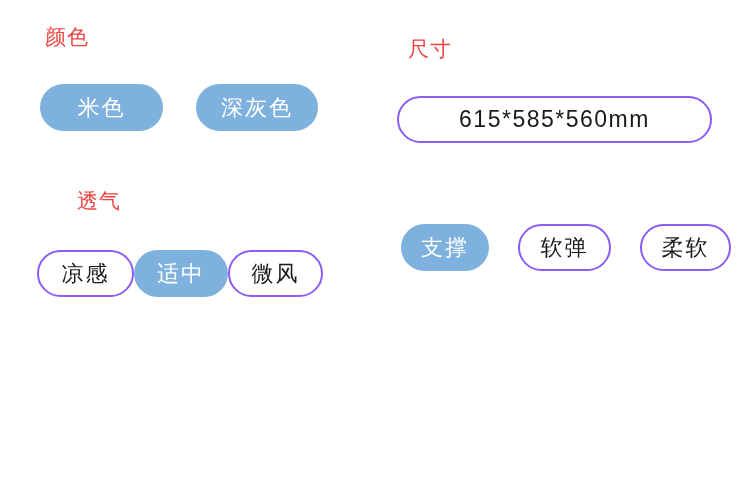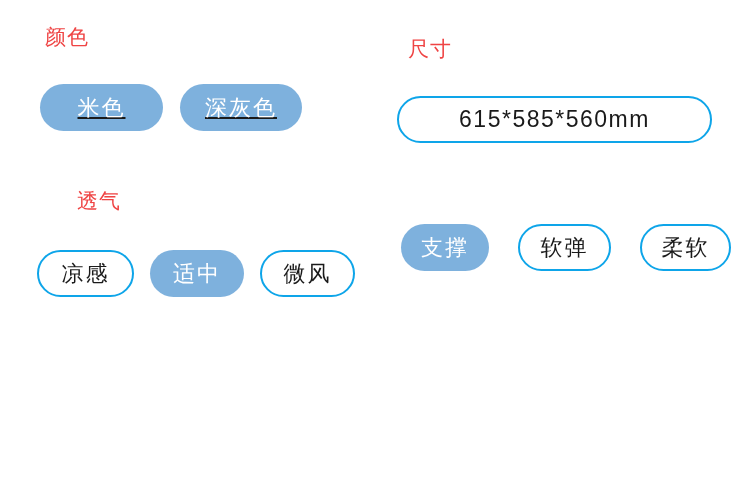--- a/index.html
+++ b/index.html
@@ -44,39 +44,39 @@
     cursor: pointer;
     background: none;
     border: none;
   }
   .pill.filled {
     background: #7EB1DD;
     color: #ffffff;
   }
   .pill.outlined {
     background: #ffffff;
-    border: 2px solid #0ea5e9;
+    border: 2px solid #8b5cf6;
     color: #1a1a1a;
   }
   .pill.size-pill {
     font-size: 23px;
     letter-spacing: 1.5px;
   }
   
   #group-color  { left: 40px;  top: 24px; }
   #group-color  .group-label { padding-left: 5px; }
-  #group-color  .pills { margin-top: 34px; gap: 17px; text-decoration: underline; }
+  #group-color  .pills { margin-top: 34px; gap: 33px; }
 
   #group-size   { left: 397px; top: 36px; }
   #group-size   .group-label { padding-left: 11px; }
   #group-size   .pills { margin-top: 34px; }
 
   #group-breath { left: 37px;  top: 188px; }
   #group-breath .group-label { padding-left: 8px; margin-left: 32px; }
-  #group-breath .pills { margin-top: 36px; gap: 16px; }
+  #group-breath .pills { margin-top: 36px; }
 
   #group-body   { left: 401px; top: 188px; }
   #group-body   .group-label { padding-left: 7px; }
   #group-body   .pills { margin-top: 36px; gap: 29px; }
 </style>
 </head>
 <body>
 
 <div>
 

